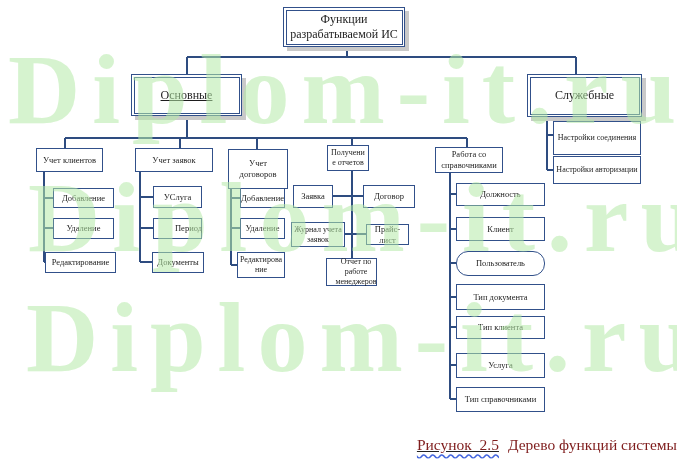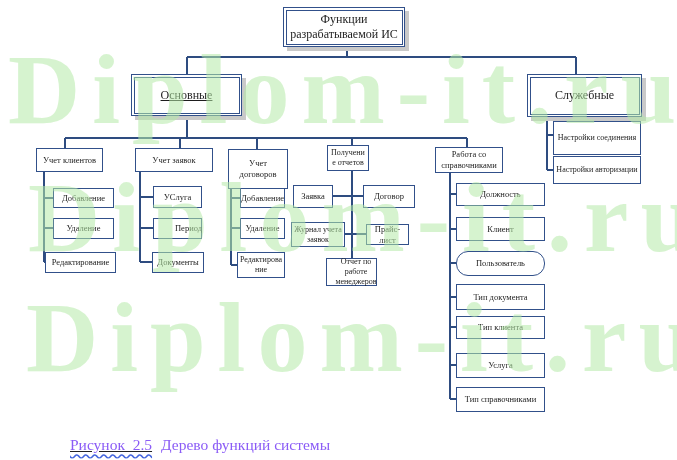--- a/index.html
+++ b/index.html
@@ -49,22 +49,22 @@
   #n-usl{left:456px;top:353px;width:89px;height:25px;}
   #n-tuser{left:456px;top:387px;width:89px;height:25px;}
   
   .wm{position:absolute;z-index:6;pointer-events:none;white-space:nowrap;
       font:bold 100px/1 "Liberation Serif",serif;letter-spacing:12px;
       color:#b5eaa8;opacity:0.55;}
   #wm1{left:8px;top:40px;}
   #wm2{left:28px;top:168px;}
   #wm3{left:26px;top:288px;}
   
-  .caption{position:absolute;z-index:4;left:0;top:435px;width:100%;text-align:left;
-           text-indent:70px;font:15.5px/1.3 "Liberation Serif",serif;color:#8b5cf6;}
+  .caption{position:absolute;z-index:4;left:0;top:435px;width:100%;text-align:right;
+           text-indent:70px;font:15.5px/1.3 "Liberation Serif",serif;color:#7f1d1d;}
   .cap-ref{text-decoration:underline;text-decoration-color:#222;}
   .cap-wavy{text-decoration:underline wavy #4466dd;text-underline-offset:3px;white-space:pre;}
   .cap-title{margin-left:9px;}
 </style>
 </head>
 <body>
 
 <div id="stage">
 
   <svg class="connectors" width="677" height="460" viewBox="0 0 677 460" shape-rendering="crispEdges">

